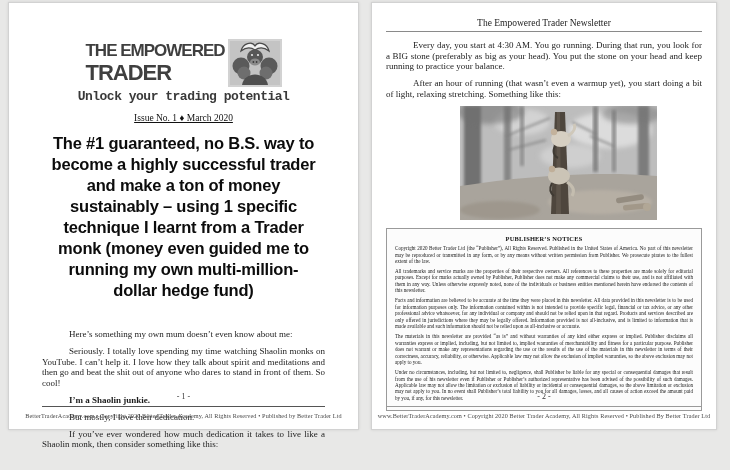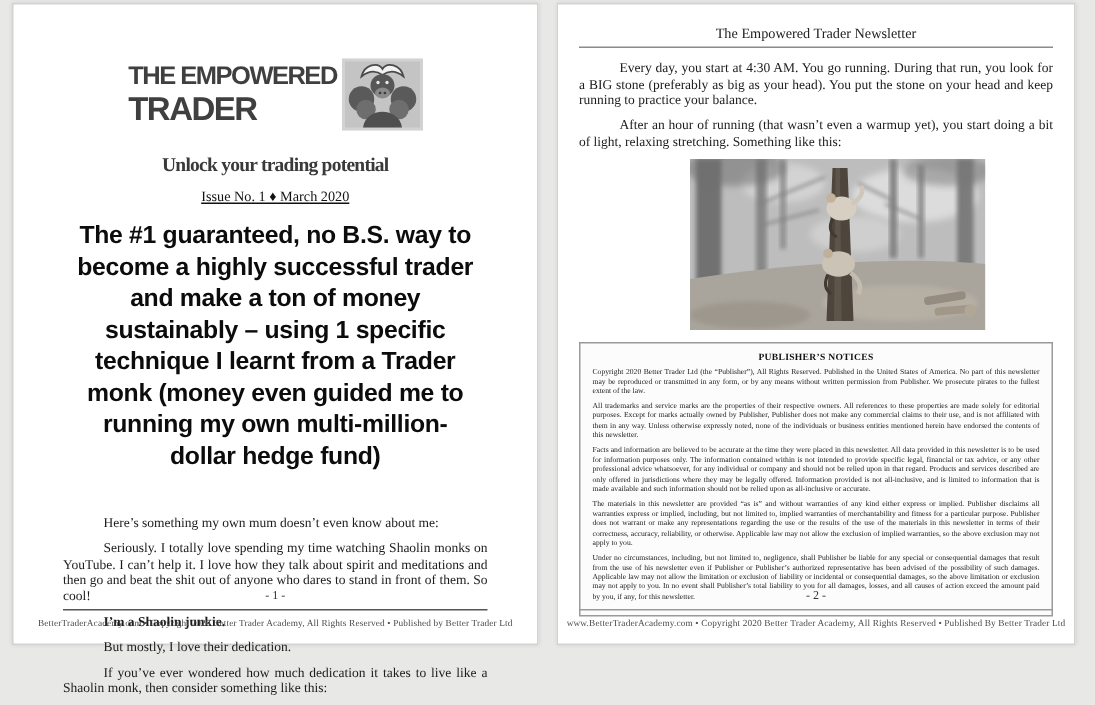--- a/index.html
+++ b/index.html
@@ -23,22 +23,22 @@
   .logo-line1{
     font-family:"Liberation Sans",sans-serif;font-weight:bold;
     font-size:17px;line-height:15px;letter-spacing:-1px;color:#3f3f3f;white-space:nowrap;
   }
   .logo-line2{
     font-family:"Liberation Sans",sans-serif;font-weight:bold;
     font-size:22px;line-height:29px;letter-spacing:-1px;color:#3f3f3f;white-space:nowrap;
   }
   .bull-box{width:54px;height:48px;margin-left:3px;background:#d6d6d6;overflow:hidden}
   .logo-tagline{
-    font-family:Liberation Serif, serif;font-weight:bold;
-    font-size:13px;letter-spacing:-0.5px;color:#3a3a3a;margin-top:15px;white-space:nowrap;
+    font-family:Liberation Mono, monospace;font-weight:bold;
+    font-size:13px;letter-spacing:-0.5px;color:#3a3a3a;margin-top:2px;white-space:nowrap;
   }
   .issue-line{
     margin-top:9px;text-align:center;font-size:9.5px;color:#111;
     text-decoration:underline;
   }
   .headline{
     margin:10px 0 0;font-family:"Liberation Sans",sans-serif;font-weight:bold;
     font-size:16.5px;line-height:21px;text-align:center;color:#0c0c0c;letter-spacing:-0.2px;
   }
   .headline div{white-space:nowrap}

